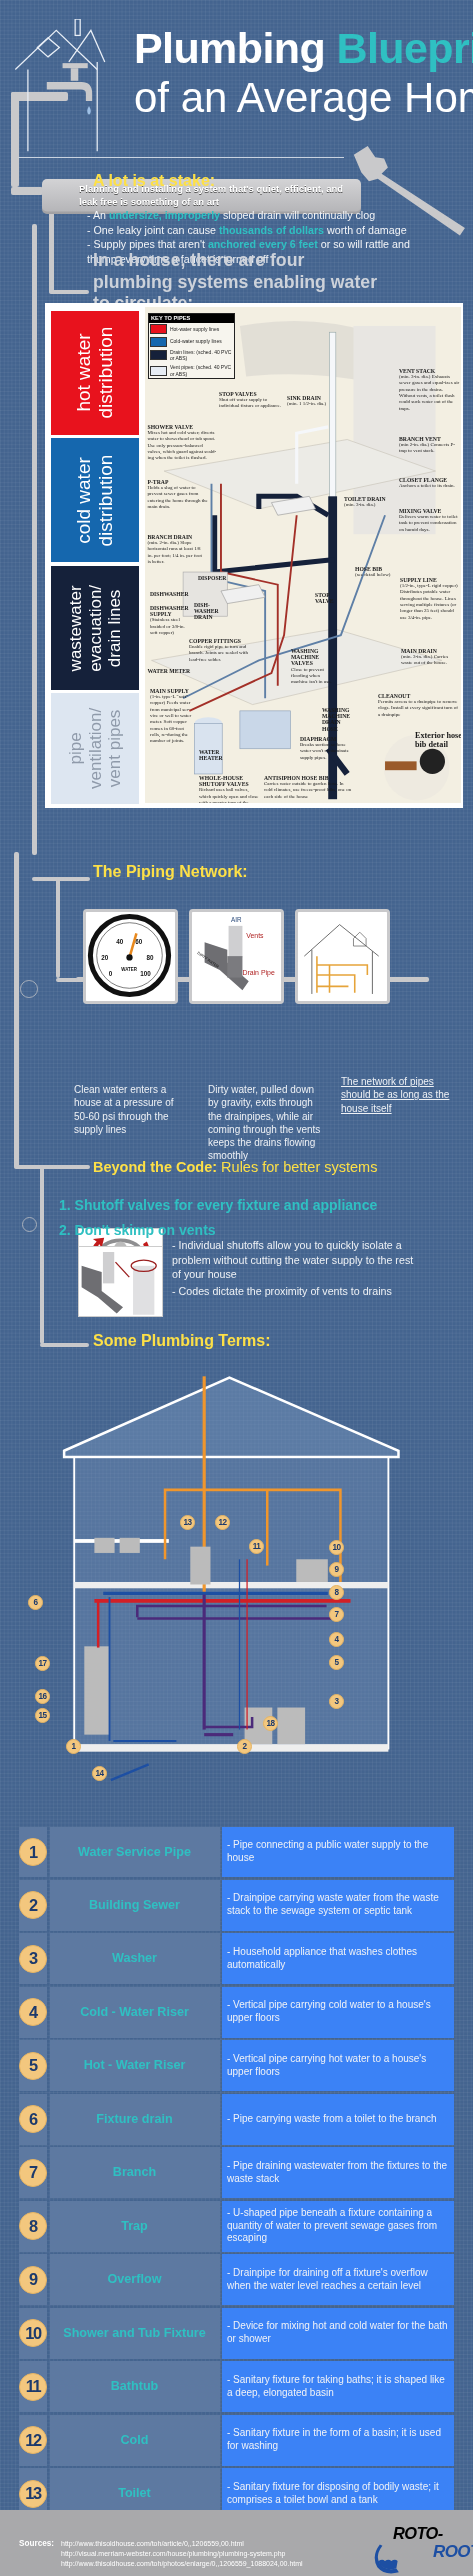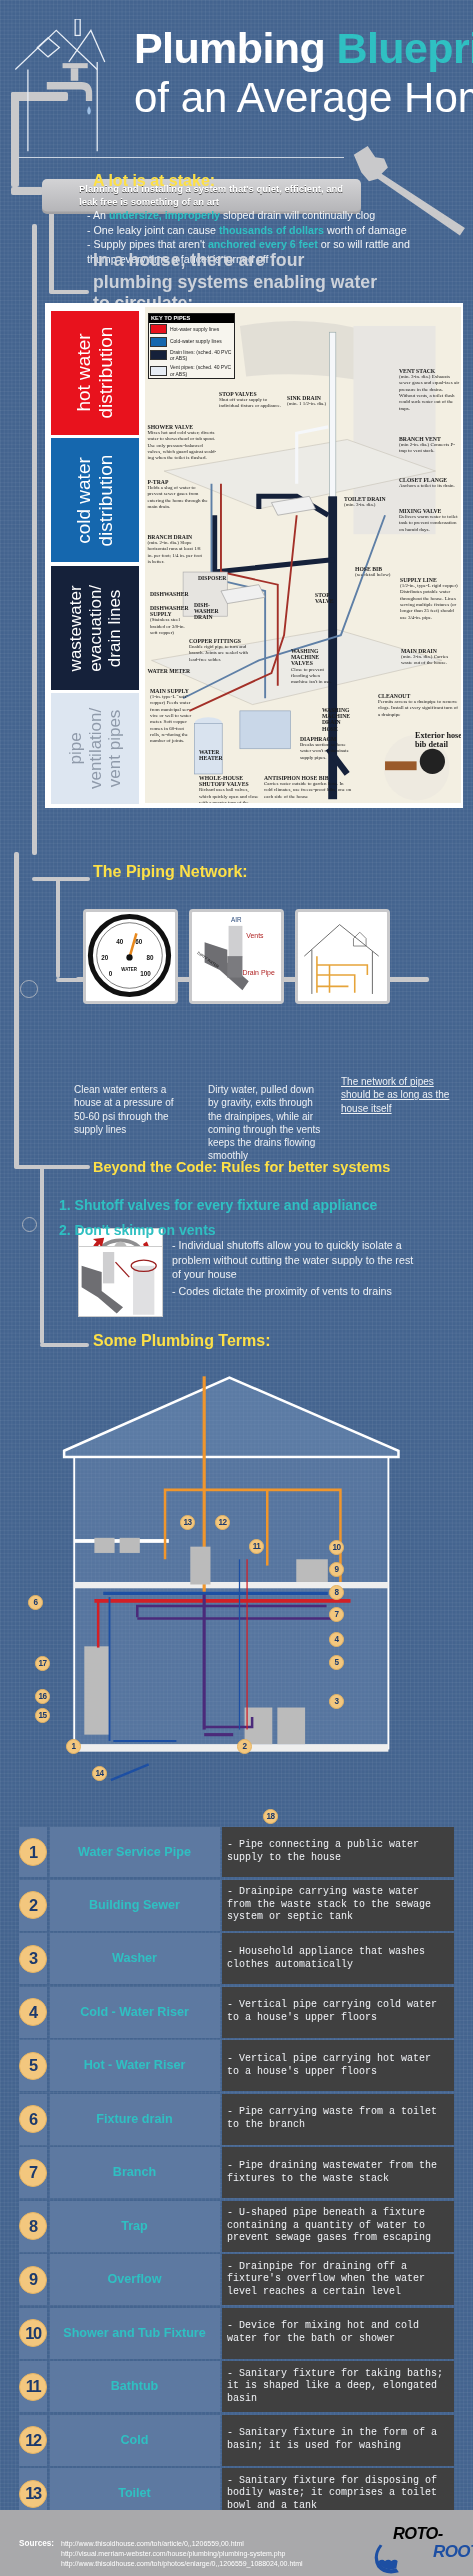--- a/index.html
+++ b/index.html
@@ -61,21 +61,21 @@
   .rule-head { color: #2fc0c2; font-weight: bold; font-size: 14px; white-space: nowrap; }
   .rule-img { position: absolute; width: 85px; height: 71px; background: #fff; border: 0.6px solid #ccc; }
   .rule-text { font-size: 10.7px; line-height: 14.5px; color: #eef1f5; }
 
   
   .terms { left: 19px; top: 1827px; width: 435px; }
   .term-row { display: flex; margin-bottom: 2.5px; }
   .term-num { width: 28px; background: #5d79a1; display: flex; align-items: center; justify-content: center; margin-right: 2.5px; }
   .badge { width: 28px; height: 28px; border-radius: 50%; background: #f3c77e; color: #1d3a6c; font-weight: bold; font-size: 16.4px; display: flex; align-items: center; justify-content: center; border: 1.3px solid #e6b463; letter-spacing: -1.3px; }
   .term-name { width: 170px; background: #5d79a1; color: #2fc0c2; font-weight: bold; font-size: 12.6px; display: flex; align-items: center; justify-content: center; text-align: center; margin-right: 2.5px; line-height: 15px; padding: 2.5px 6.3px; }
-  .term-desc { flex: 1; background: #404040; color: #f0f2f6; font-size: 10px; line-height: 12.6px; padding: 3.8px 5px 3.8px 5px; display: flex; align-items: center; font-family: Liberation Mono, monospace; }
+  .term-desc { flex: 1; background: #3b82f6; color: #f0f2f6; font-size: 10px; line-height: 12.6px; padding: 3.8px 5px 3.8px 5px; display: flex; align-items: center; }
 
   .footer { left: 0; top: 2510px; width: 473px; height: 66px; background: #a9a9ab; }
   .src-label { position: absolute; left: 19px; top: 29px; font-weight: bold; font-size: 8.2px; color: #fff; }
   .src-lines { position: absolute; left: 61px; top: 29px; font-size: 7px; line-height: 10px; color: #fff; }
   .logo { position: absolute; left: 371px; top: 14px; width: 95px; height: 49px; }
   .logo-top { position: absolute; left: 22px; top: 0; color: #000000; font-weight: bold; font-style: italic; font-size: 16.4px; letter-spacing: -0.6px; }
   .logo-bot { position: absolute; left: 14px; top: 17.7px; color: #1d4fa3; font-weight: bold; font-style: italic; font-size: 17px; letter-spacing: -0.6px; margin-left: 48px; }
 
   .num-marker { position: absolute; width: 15px; height: 15px; border-radius: 50%; background: #f3c77e; color: #1d3a6c; font-weight: bold; font-size: 8.2px; display: flex; align-items: center; justify-content: center; border: 0.6px solid #e6b463; letter-spacing: -0.6px; }
 </style>
@@ -282,21 +282,21 @@
     <polygon points="88,42 98,32 108,42 108,54 88,54" fill="none" stroke="#666" stroke-width="1.2"></polygon>
     <path d="M30 70 L30 128 M30 84 L110 84 L110 100 M30 100 L90 100 L90 128 M50 84 L50 128 M30 118 L80 118" fill="none" stroke="#e6a43a" stroke-width="2.5"></path>
   </svg>
 </div>
 
 <div class="net-caption" style="left:74px;top:1083px;">Clean water enters a house at a pressure of 50-60 psi through the supply lines</div>
 <div class="net-caption" style="left:208px;top:1083px;">Dirty water, pulled down by gravity, exits through the drainpipes, while air coming through the vents keeps the drains flowing smoothly</div>
 <div class="net-caption" style="left:341px;top:1075px;text-decoration:underline;">The network of pipes should be as long as the house itself</div>
 
 <div class="abs section-heading" style="left:93px;top:1159px;font-size:14.5px;">
-  <span>Beyond the Code:</span><span style="font-weight:bold;"> Rules for better systems</span>
+  <span>Beyond the Code:</span><span style="font-weight:normal;"> Rules for better systems</span>
 </div>
 
 <div class="abs rule-head" style="left:59px;top:1197px;">1. Shutoff valves for every fixture and appliance</div>
 <div class="rule-img" style="left:78px;top:1228px;">
   <svg width="83" height="69" viewBox="0 0 132 110">
     <rect x="0" y="80" width="132" height="30" fill="#d0d0d0"></rect>
     <ellipse cx="66" cy="40" rx="34" ry="22" fill="none" stroke="#8e8e90" stroke-width="6"></ellipse>
     <rect x="60" y="30" width="12" height="56" fill="#9a9a9c"></rect>
     <circle cx="66" cy="30" r="10" fill="#bbb"></circle>
     <path d="M24 60 Q12 36 28 20 L22 16 L40 14 L36 30 L32 24 Q22 40 30 56 Z" fill="#c11b1b"></path>
@@ -360,21 +360,21 @@
 <div class="num-marker" style="left:329px;top:1585px;">8</div>
 <div class="num-marker" style="left:329px;top:1562px;">9</div>
 <div class="num-marker" style="left:329px;top:1540px;">10</div>
 <div class="num-marker" style="left:249px;top:1539px;">11</div>
 <div class="num-marker" style="left:215px;top:1515px;">12</div>
 <div class="num-marker" style="left:180px;top:1515px;">13</div>
 <div class="num-marker" style="left:92px;top:1766px;">14</div>
 <div class="num-marker" style="left:35px;top:1708px;">15</div>
 <div class="num-marker" style="left:35px;top:1689px;">16</div>
 <div class="num-marker" style="left:35px;top:1656px;">17</div>
-<div class="num-marker" style="left:263px;top:1809px;">18</div>
+<div class="num-marker" style="left:263px;top:1716px;">18</div>
 
 <div class="abs terms">
   <div class="term-row" style="height:50px;">
       <div class="term-num">
         <div class="badge">1</div>
       </div>
       <div class="term-name">Water Service Pipe</div>
       <div class="term-desc">- Pipe connecting a public water supply to the house</div>
     </div>
   <div class="term-row" style="height:51px;">

